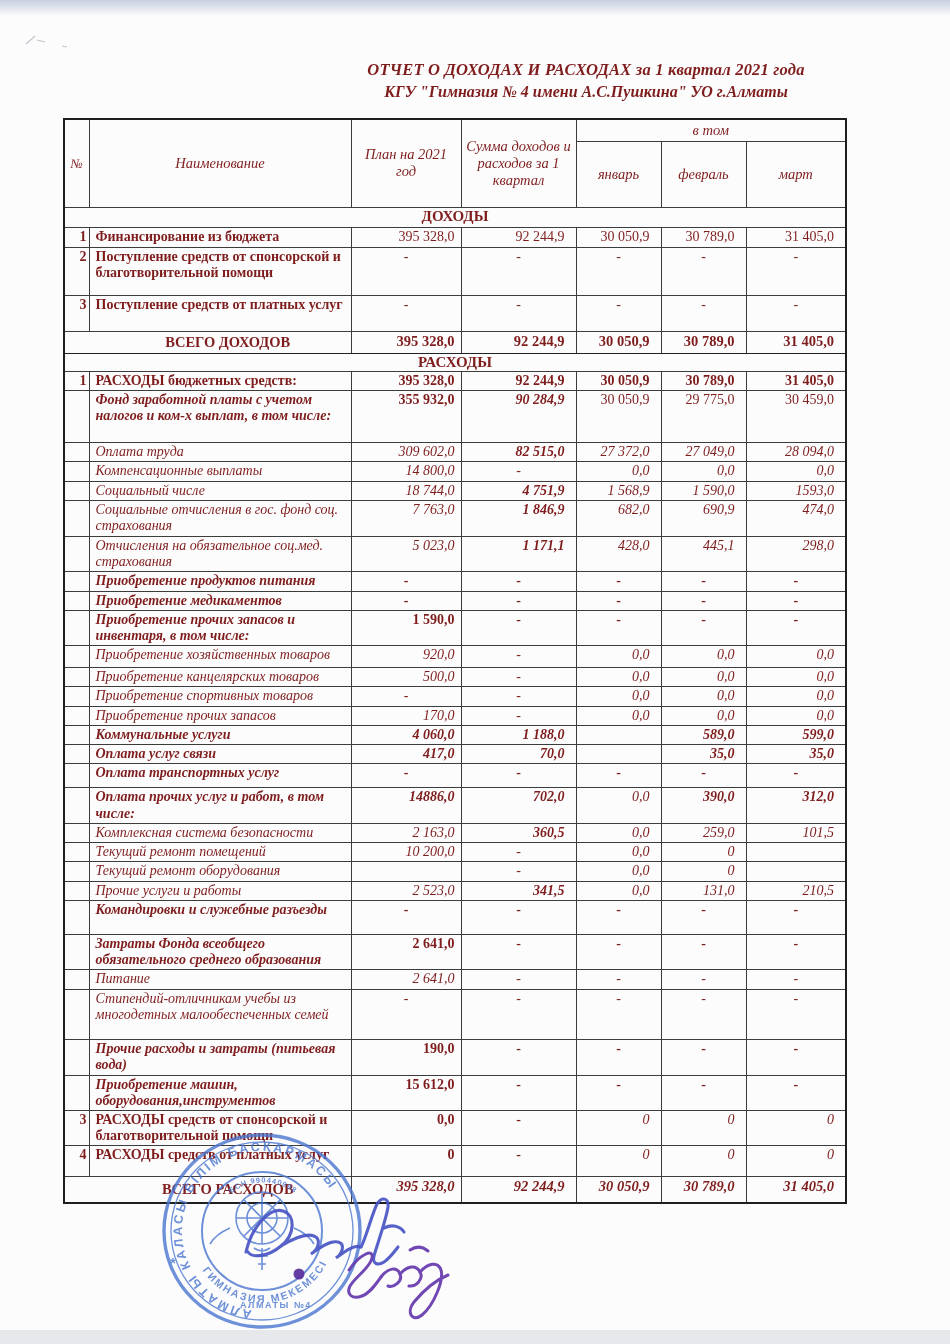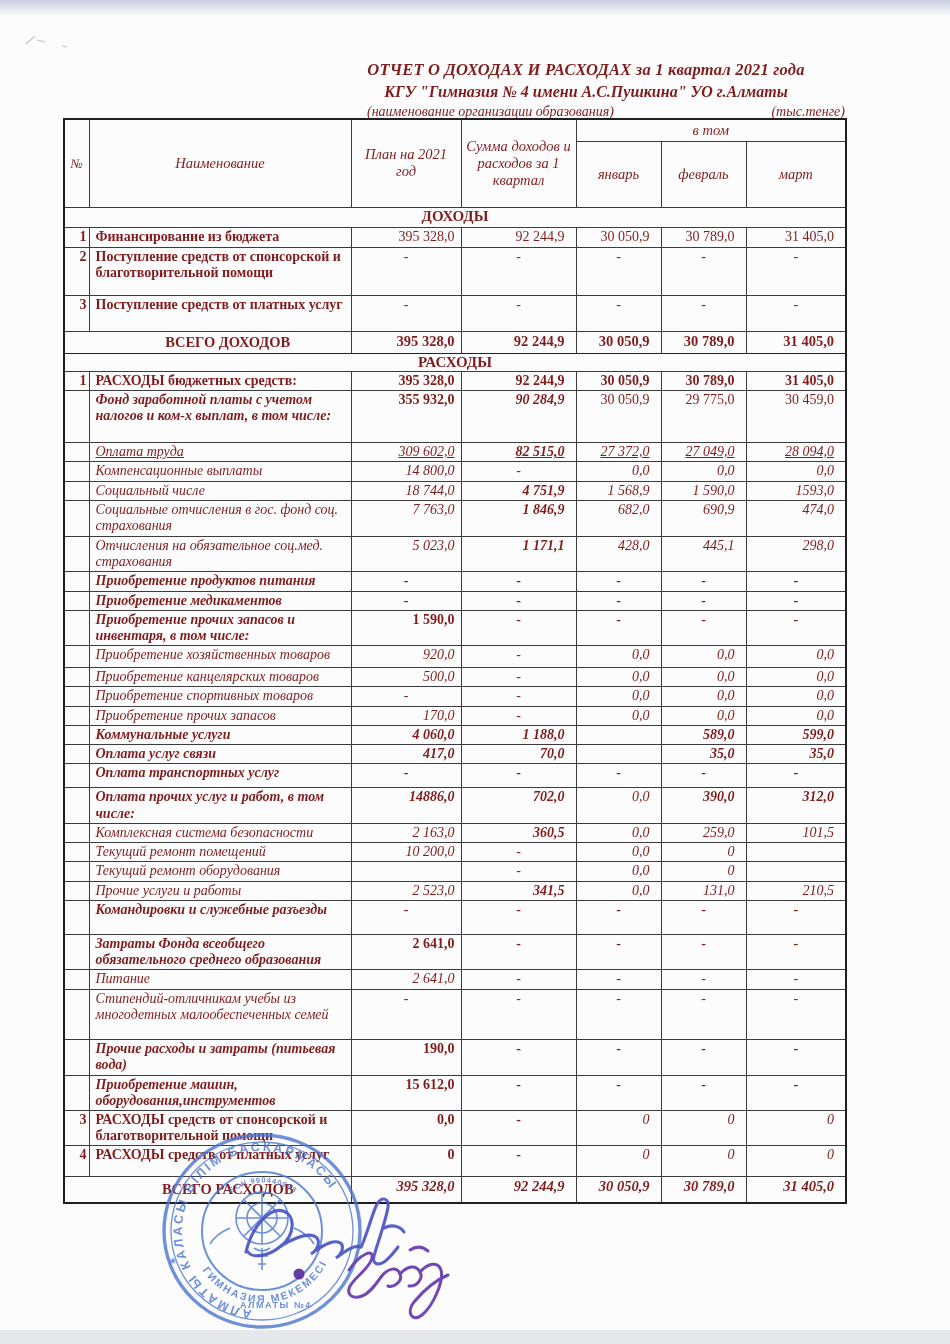--- a/index.html
+++ b/index.html
@@ -55,24 +55,20 @@
 </style>
 </head>
 <body>
 
 <div class="page">
   <div class="scan-top"></div>
 
   <div class="titleblock">
     <div class="t1">ОТЧЕТ О ДОХОДАХ И РАСХОДАХ за 1 квартал 2021 года</div>
     <div class="t2">КГУ "Гимназия № 4 имени А.С.Пушкина" УО г.Алматы</div>
-  </div>
-  <div class="captionrow">
-    <span class="cap">(наименование организации образования)</span>
-    <span class="units">(тыс.тенге)</span>
   </div>
 
   <table class="report">
     <colgroup>
       <col style="width:25px">
         <col style="width:262px">
         <col style="width:110px">
       <col style="width:115px">
         <col style="width:85px">
         <col style="width:85px">
@@ -145,21 +141,21 @@
         </tr>
         <tr style="height: 52px;">
           <td class="numcell"></td>
           <td class="namecell c-bi">Фонд заработной платы с учетом налогов и ком-х выплат, в том числе:</td>
           <td class="val plan c-b">355 932,0</td>
           <td class="val c-bi">90 284,9</td>
           <td class="val ">30 050,9</td>
           <td class="val ">29 775,0</td>
           <td class="val ">30 459,0</td>
         </tr>
-        <tr style="height: 19px; text-decoration: underline;">
+        <tr style="height: 19px;">
           <td class="numcell"></td>
           <td class="namecell c-i">Оплата труда</td>
           <td class="val plan c-i">309 602,0</td>
           <td class="val c-bi">82 515,0</td>
           <td class="val c-i">27 372,0</td>
           <td class="val c-i">27 049,0</td>
           <td class="val c-i">28 094,0</td>
         </tr>
         <tr style="height: 18px;">
           <td class="numcell"></td>

